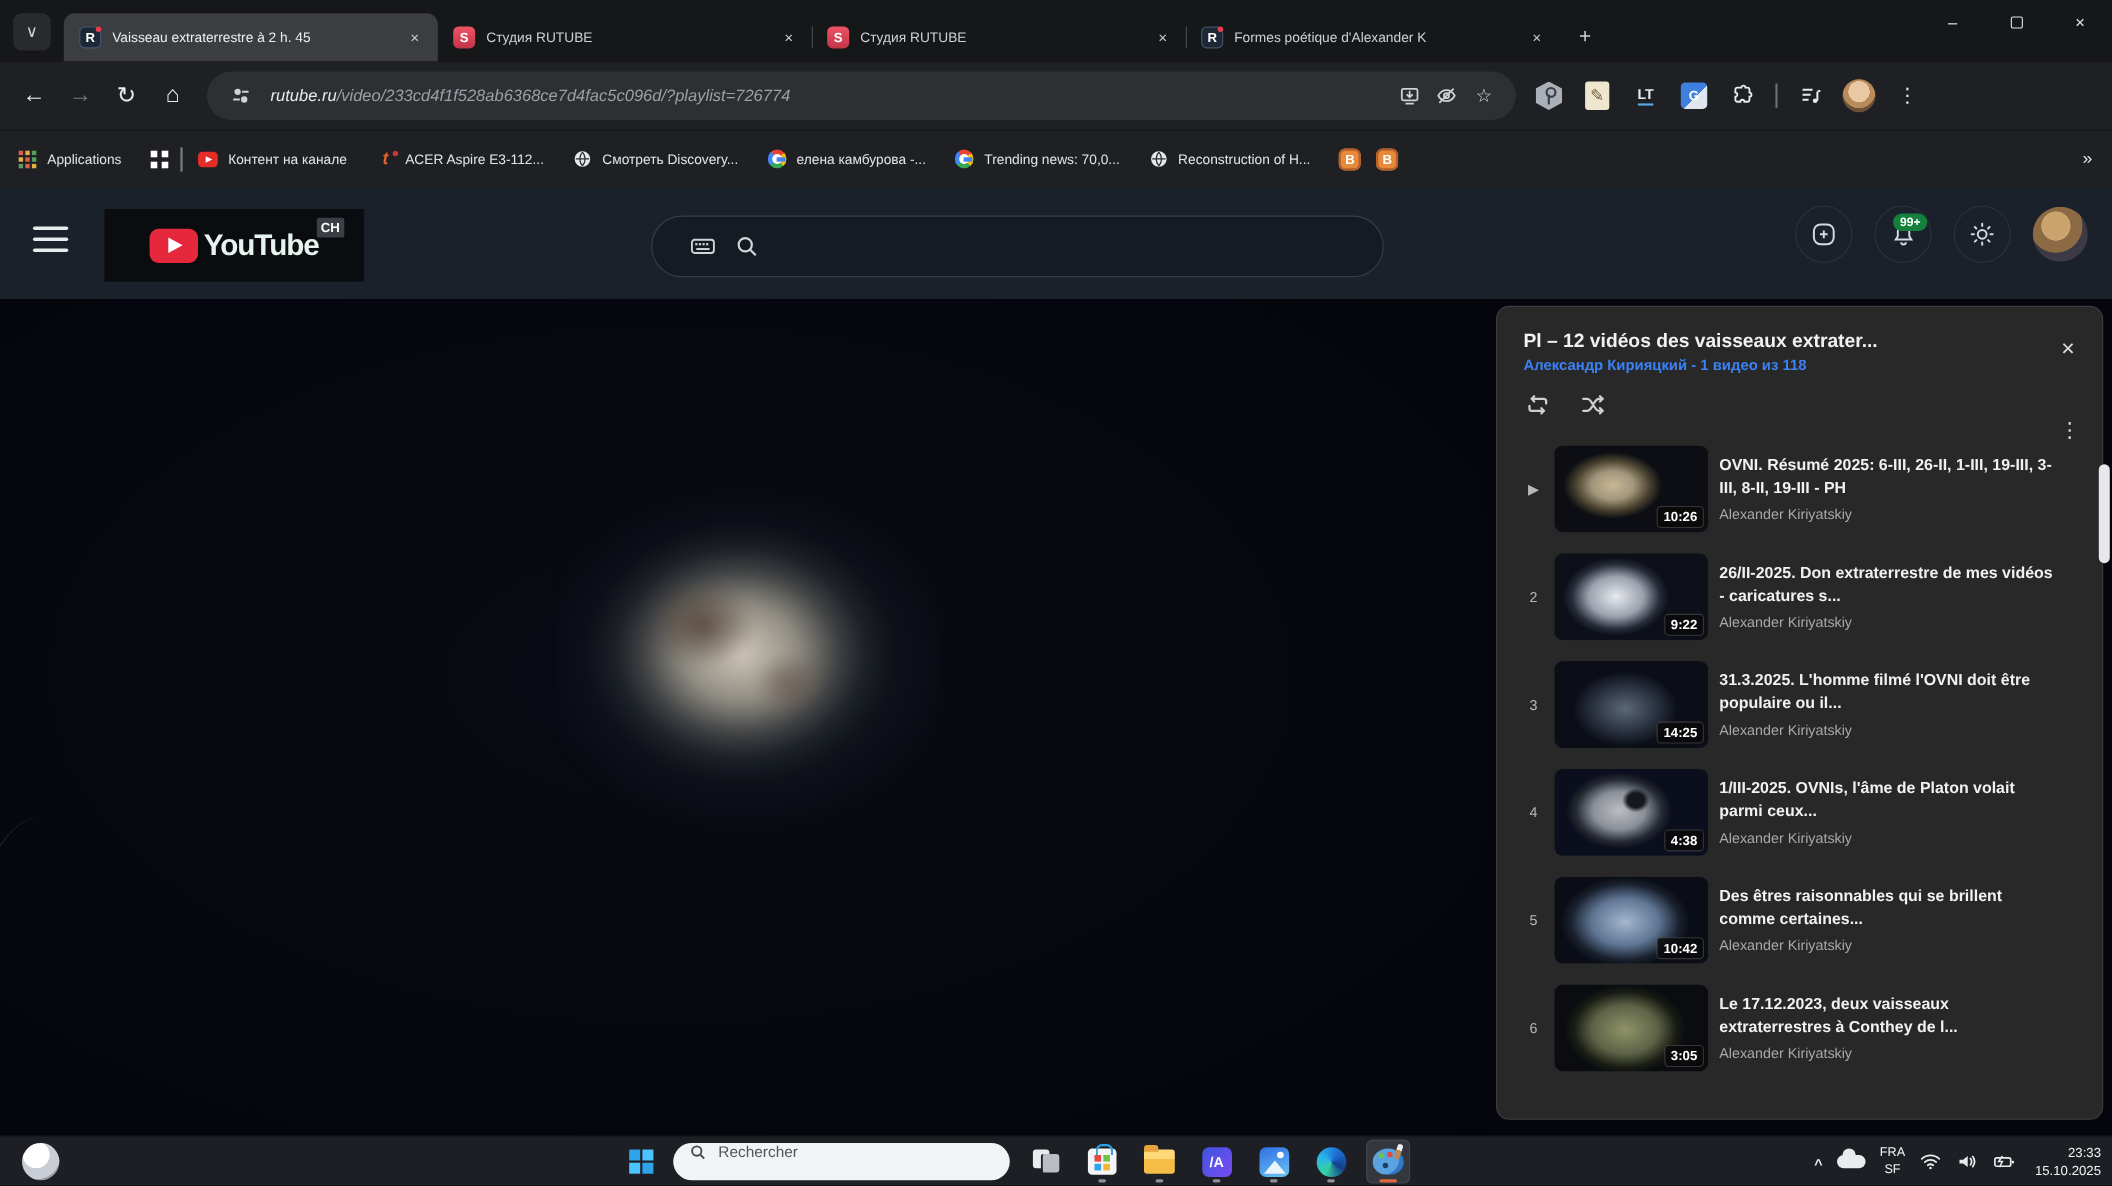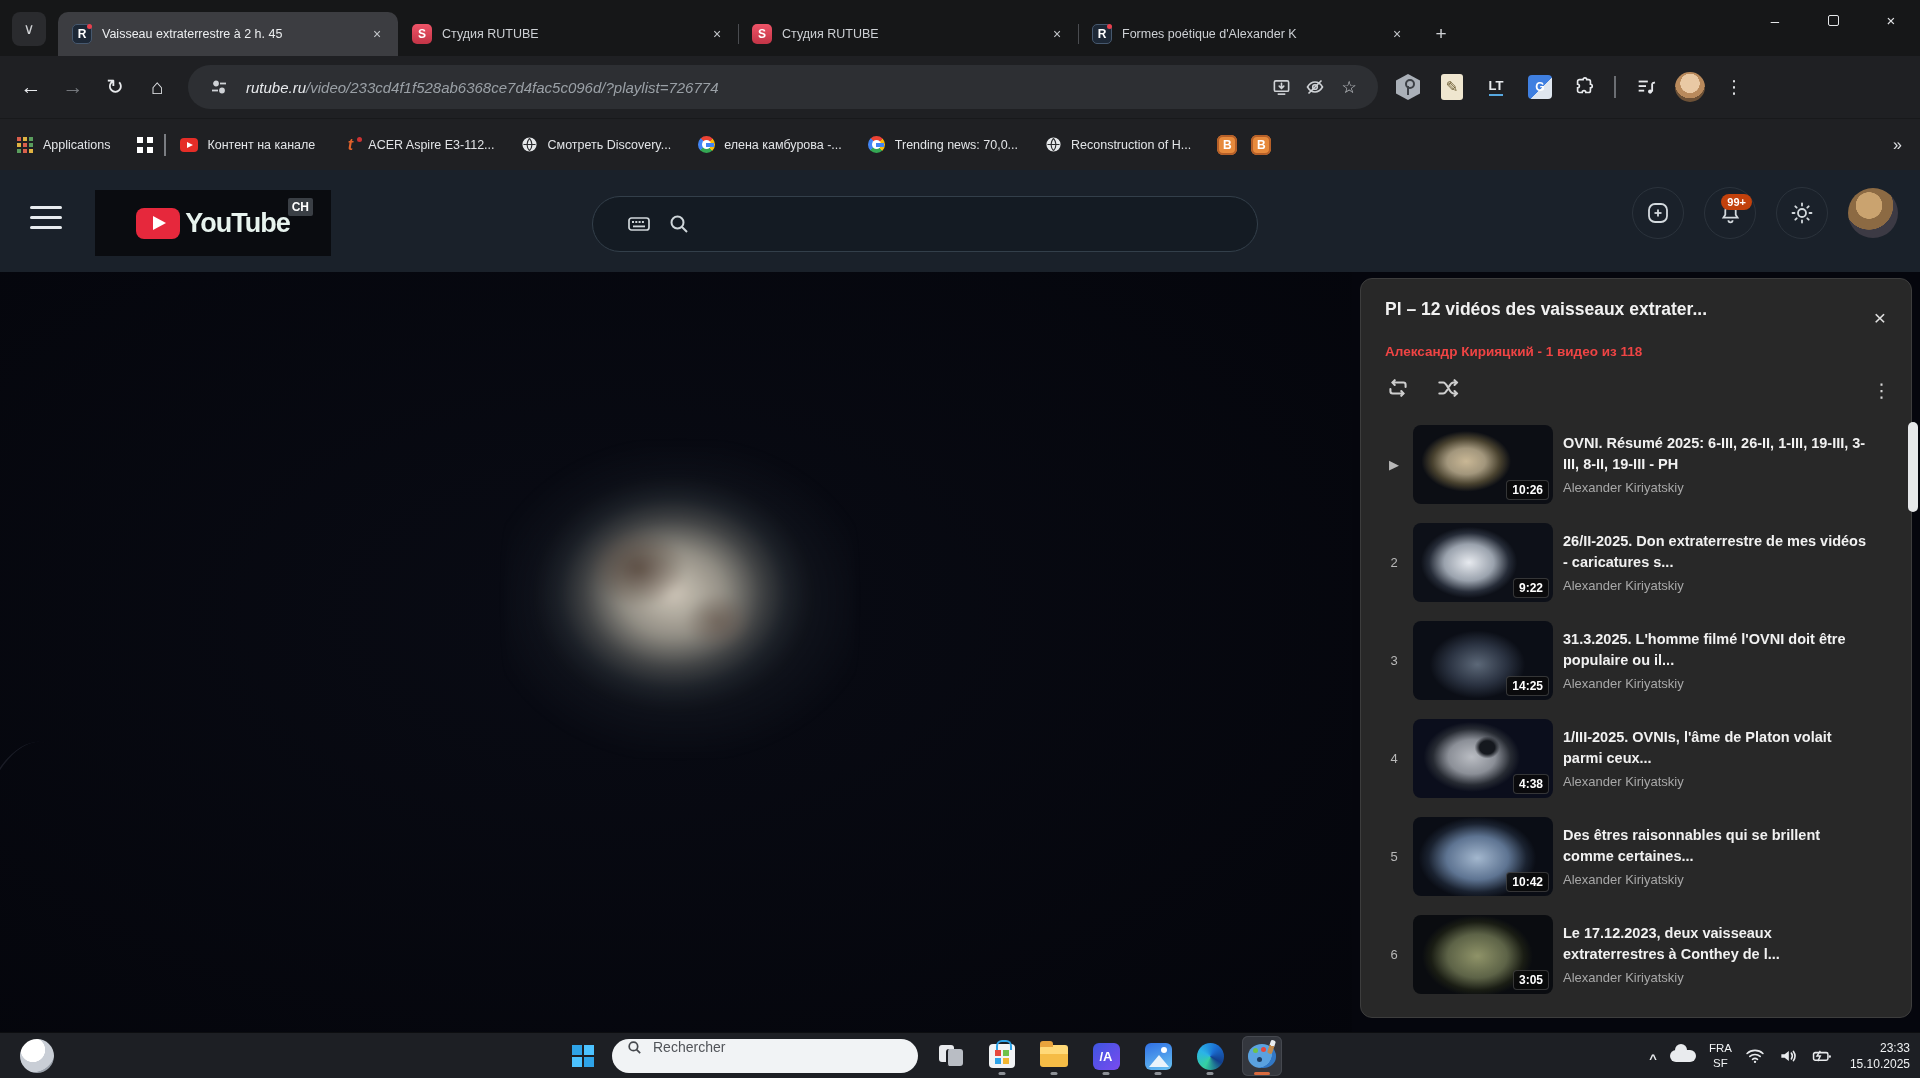--- a/index.html
+++ b/index.html
@@ -129,21 +129,21 @@
     font-weight:bold; padding:2px 4px; border-radius:2px;text-align:center; }
   .sitesearch { position:absolute; left:592px; top:26px; width:666px; height:56px;
     border:1px solid #333f4a; border-radius:28px; background:#141b23; display:flex;
     align-items:center; padding:0 16px 0 26px; }
   .sitesearch .ph { flex:1; color:#8b949c; font-size:15.5px; }
   .hdr-ic { width:40px; height:40px; display:flex; align-items:center; justify-content:center;
     color:#cfd6da; }
   .hdr-right { position:absolute; right:22px; top:17px; display:flex; align-items:center; gap:20px; }
   .roundbtn { width:52px; height:52px; border-radius:50%; border:1px solid #2b333c; display:flex;
     align-items:center; justify-content:center; color:#d4dade; position:relative; }
-  .notifbadge { position:absolute; top:6px; right:3px; background:#c2410c; color:#fff;
+  .notifbadge { position:absolute; top:6px; right:3px; background:#15803d; color:#fff;
     font-size:11px; font-weight:bold; padding:2px 6px; border-radius:9px; }
   .avatar-lg { width:50px; height:50px; border-radius:50%;
     background:radial-gradient(circle at 42% 35%, #caa36f 0 30%, #8c6a43 31% 55%, #3c3a44 56%),
     linear-gradient(120deg,#6f6a72 0 55%, #2c2f38 55%); }
 
   
   .main { position:absolute; left:0; top:272px; width:1920px; height:760px; background:#05060d; }
   .videoarea { position:absolute; left:0; top:0; width:1352px; height:760px; overflow:hidden;
     background:radial-gradient(80% 80% at 45% 45%, #090b14 0%, #04050b 100%); }
   .ufoblob { position:absolute; left:505px; top:170px; width:350px; height:315px; filter:blur(4px);
@@ -156,21 +156,21 @@
   .scratch { position:absolute; left:-22px; top:468px; width:92px; height:170px;
     border-left:2px solid rgba(130,135,160,.16); border-radius:50%; transform:rotate(14deg); }
 
   
   .panel { position:absolute; left:1360px; top:6px; width:552px; height:740px; background:#282828;
     border:1px solid #3d3d3d; border-radius:12px; padding:20px 18px 10px 24px; }
   .pl-title { width:470px; color:#f1f1f1; font-size:17.5px; font-weight:bold; white-space:nowrap;
     overflow:hidden; }
   .pl-close { position:absolute; right:14px; top:22px; width:34px; height:34px; display:flex;
     align-items:center; justify-content:center; color:#e0e0e0; font-size:21px; }
-  .pl-sub { margin-top:24px; color:#ef4444; font-size:13.5px; font-weight:bold; }
+  .pl-sub { margin-top:4px; color:#3b82f6; font-size:13.5px; font-weight:bold; }
   .pl-controls { margin-top:16px; display:flex; align-items:center; gap:24px; color:#cfcfcf; }
   .pl-kebab { position:absolute; right:20px; top:100px; color:#d6d6d6; font-size:19px; }
   .pl-list { margin-top:14px; }
   .pl-item { display:flex; align-items:center; height:98px; gap:10px; }
   .pl-marker { width:18px; color:#b8b8b8; font-size:13px; text-align:center; flex:0 0 auto; }
   .pl-thumb { position:relative; width:140px; height:79px; border-radius:8px; flex:0 0 auto;
     overflow:hidden; background:#0c0e16; }
   .dur { position:absolute; right:4px; bottom:4px; background:rgba(10,10,10,.82); color:#fff;
     font-size:12px; font-weight:bold; padding:2px 5px; border-radius:4px;
     border:1px solid rgba(255,255,255,.18); }

